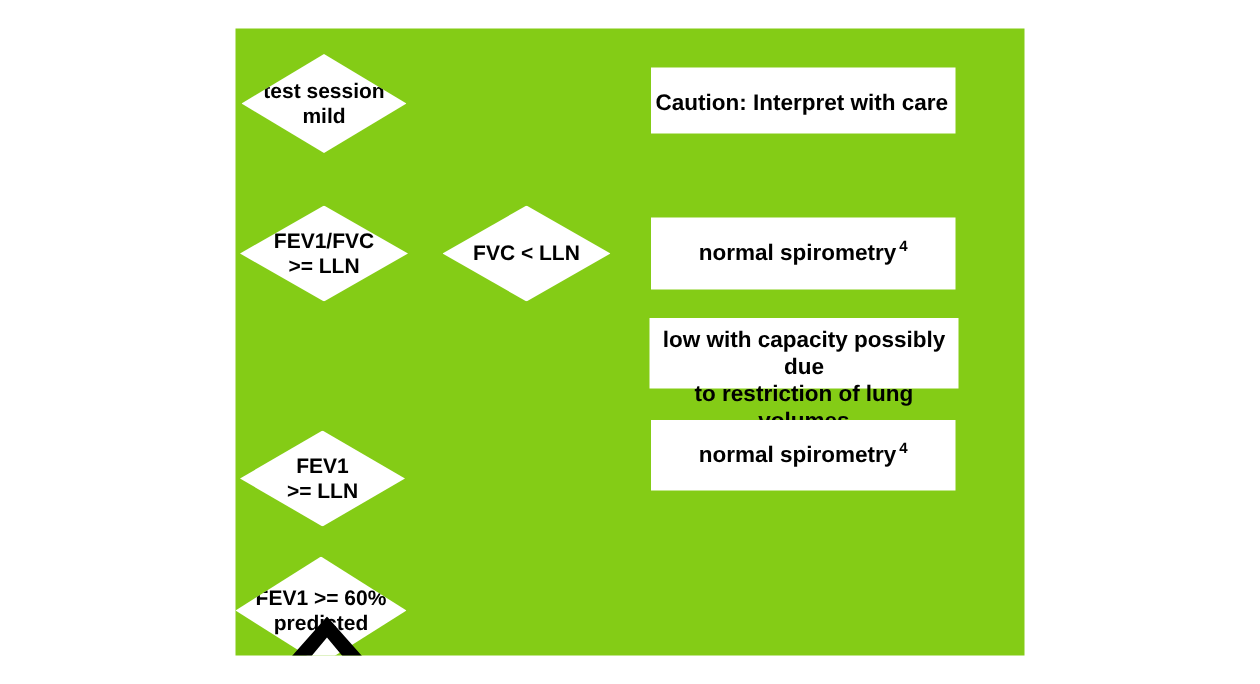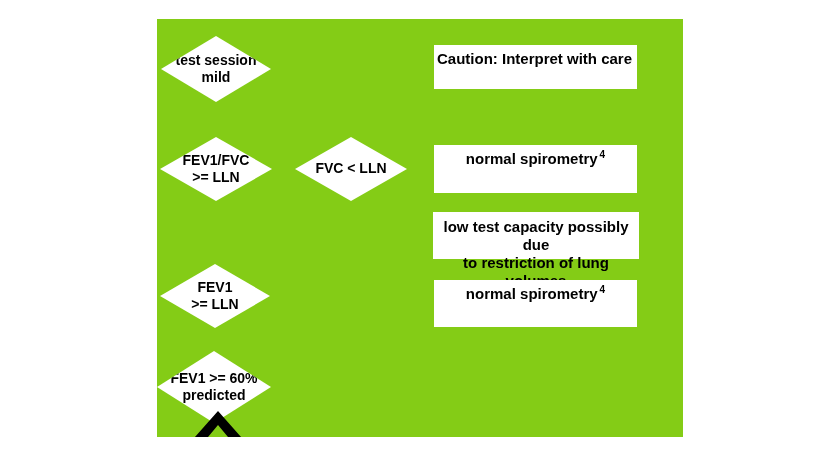--- a/index.html
+++ b/index.html
@@ -25,38 +25,38 @@
     background:#ffffff;
     clip-path:polygon(50% 0, 100% 50%, 50% 100%, 0 50%);
     display:flex; flex-direction:column;
     align-items:center; justify-content:center;
     text-align:center;
     color:#000000; font-weight:bold; font-size:14px; line-height:1.25;
   }
   .d1 { left:4px;   top:17px;  width:110px; height:66px; }
   .d2 { left:3px;   top:118px; width:112px; height:64px; }
   .d3 { left:138px; top:118px; width:112px; height:64px; }
-  .d4 { left:3px;   top:245px; width:110px; height:64px; }
-  .d5 { left:0px;   top:332px; width:114px; height:72px;align-items:center; }
+  .d4 { left:3px;   top:268px; width:110px; height:64px; }
+  .d5 { left:0px;   top:352px; width:114px; height:72px;align-items:center; }
 
   
   .notch {
     position:absolute; left:22px; top:390px;
     width:78px; height:46px;
     background:#000000;
     clip-path:polygon(0 46px, 39px 2px, 78px 46px, 64px 46px, 39px 16px, 14px 46px);
   }
 
   
   .rbox {
     position:absolute;
     background:#ffffff;
     color:#000000; font-weight:bold; font-size:15px; line-height:1.2;
     text-align:center;
-    padding-top:4px;
+    padding-top:14px;
     box-sizing:border-box;
   }
   .b1 { left:277px; top:26px;  width:203px; height:44px; }
   .b2 { left:277px; top:126px; width:203px; height:48px; }
   .b3 { left:276px; top:193px; width:206px; height:47px; padding-top:6px; }
   .b4 { left:277px; top:261px; width:203px; height:47px; }
   .b5 { left:278px; top:356px; width:200px; height:70px; }
 
   .sup { vertical-align:super; font-size:10px; margin-left:2px; }
   .line { display:block; }
@@ -95,21 +95,21 @@
 
     <div class="rbox b1">
       <span>Caution: Interpret with care</span><span class="sup"></span>
     </div>
 
     <div class="rbox b2">
       <span>normal spirometry</span><span class="sup">4</span>
     </div>
 
     <div class="rbox b3">
-      <span class="line">low test capacity possibly due</span>
+      <span class="line">low with capacity possibly due</span>
       <span class="line">to restriction of lung volumes</span>
     </div>
 
     <div class="rbox b4">
       <span>normal spirometry</span><span class="sup">4</span>
     </div>
 
 
   </div>
 </div>

